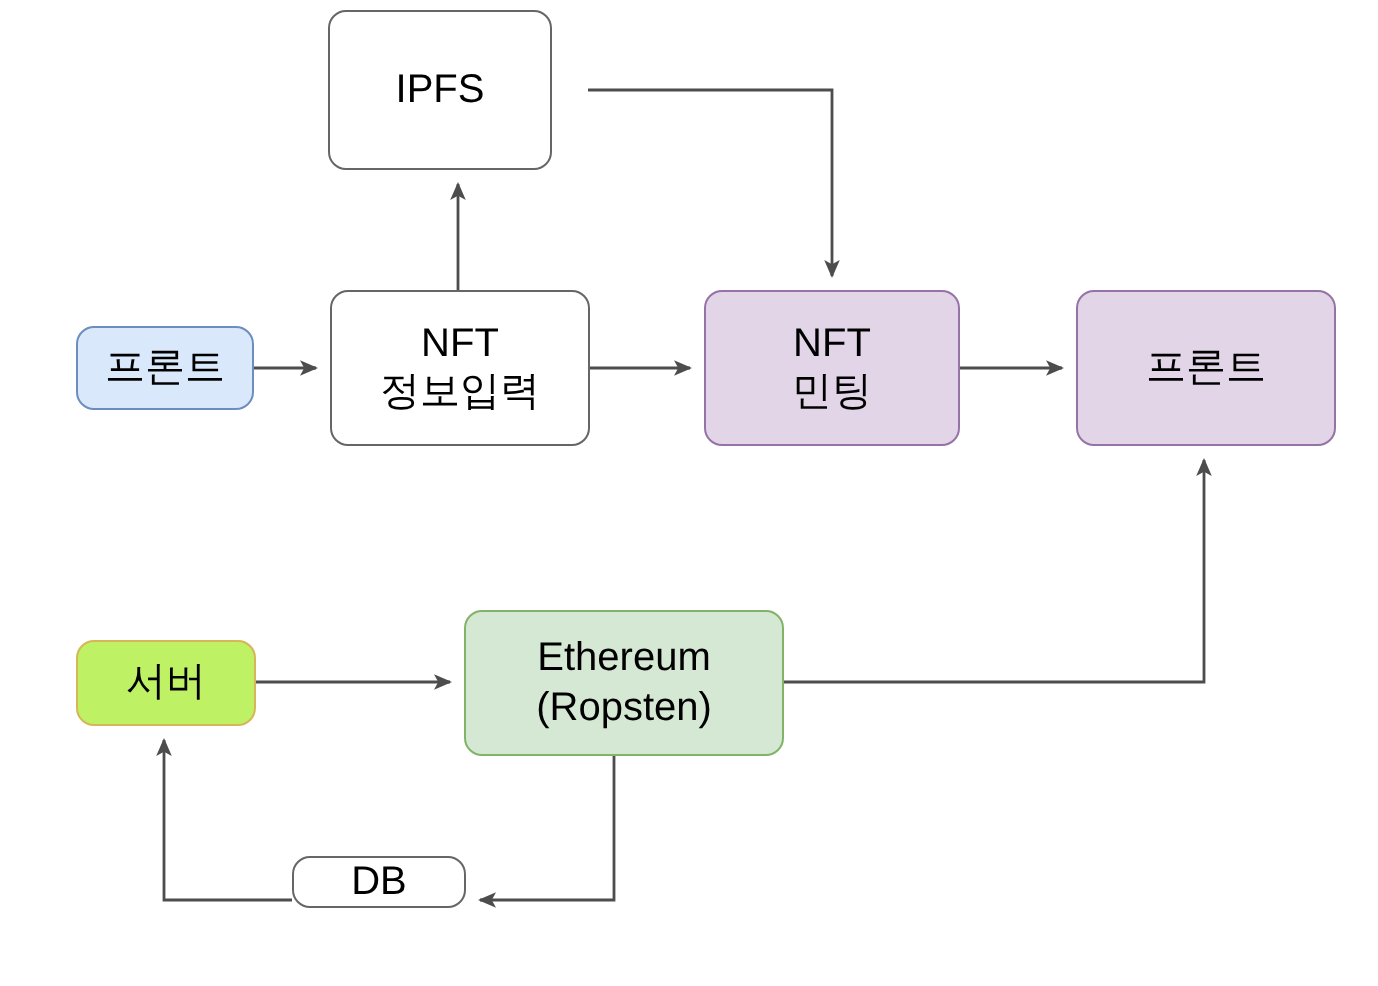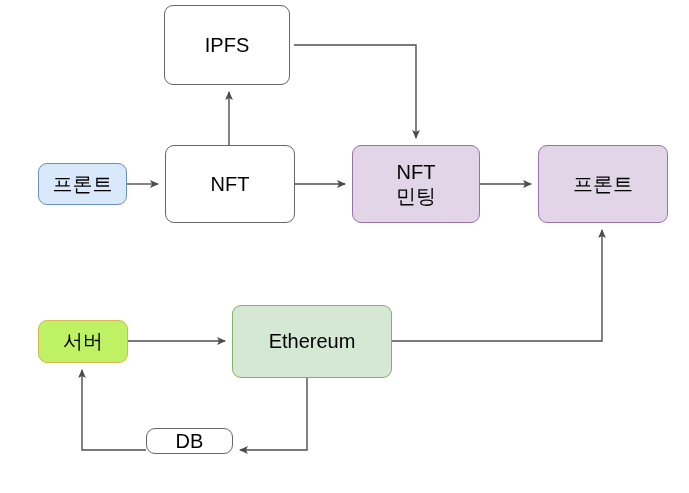--- a/index.html
+++ b/index.html
@@ -67,23 +67,23 @@
         <path d="M 295 184 L 345 184" fill="none" stroke="#4d4d4d" stroke-width="1.4" marker-end="url(#arrowhead)"></path>
         <path d="M 480 184 L 531 184" fill="none" stroke="#4d4d4d" stroke-width="1.4" marker-end="url(#arrowhead)"></path>
         <path d="M 128 341 L 225 341" fill="none" stroke="#4d4d4d" stroke-width="1.4" marker-end="url(#arrowhead)"></path>
         <path d="M 392 341 L 602 341 L 602 230" fill="none" stroke="#4d4d4d" stroke-width="1.4" marker-end="url(#arrowhead)"></path>
         <path d="M 307 378 L 307 450 L 240 450" fill="none" stroke="#4d4d4d" stroke-width="1.4" marker-end="url(#arrowhead)"></path>
         <path d="M 146 450 L 82 450 L 82 370" fill="none" stroke="#4d4d4d" stroke-width="1.4" marker-end="url(#arrowhead)"></path>
       </g>
   </svg>
 
   <div id="node-group">
-      <div class="node fill-white" style="left: 164px; top: 5px; width: 126px; height: 80px;"><span class="node-line">IPFS</span></div>
+      <div class="node fill-white" style="left: 164px; top: 5px; width: 112px; height: 80px;"><span class="node-line">IPFS</span></div>
       <div class="node fill-blue" style="left: 38px; top: 163px; width: 89px; height: 42px;"><span class="node-line">프론트</span></div>
-      <div class="node fill-white" style="left: 165px; top: 145px; width: 130px; height: 78px;"><span class="node-line">NFT</span></div>
+      <div class="node fill-white" style="left: 165px; top: 145px; width: 130px; height: 78px;"><span class="node-line">NFT</span><span class="node-line">정보입력</span></div>
       <div class="node fill-purple" style="left: 352px; top: 145px; width: 128px; height: 78px;"><span class="node-line">NFT</span><span class="node-line">민팅</span></div>
       <div class="node fill-purple" style="left: 538px; top: 145px; width: 130px; height: 78px;"><span class="node-line">프론트</span></div>
       <div class="node fill-yellow" style="left: 38px; top: 320px; width: 90px; height: 43px;"><span class="node-line">서버</span></div>
-      <div class="node fill-green" style="left: 232px; top: 305px; width: 160px; height: 73px; align-items: center;"><span class="node-line">Ethereum</span></div>
+      <div class="node fill-green" style="left: 232px; top: 305px; width: 160px; height: 73px; align-items: center;"><span class="node-line">Ethereum</span><span class="node-line">(Ropsten)</span></div>
       <div class="node fill-white" style="left: 146px; top: 428px; width: 87px; height: 26px;"><span class="node-line">DB</span></div>
     </div>
 
 </div>
 
 </body></html>

